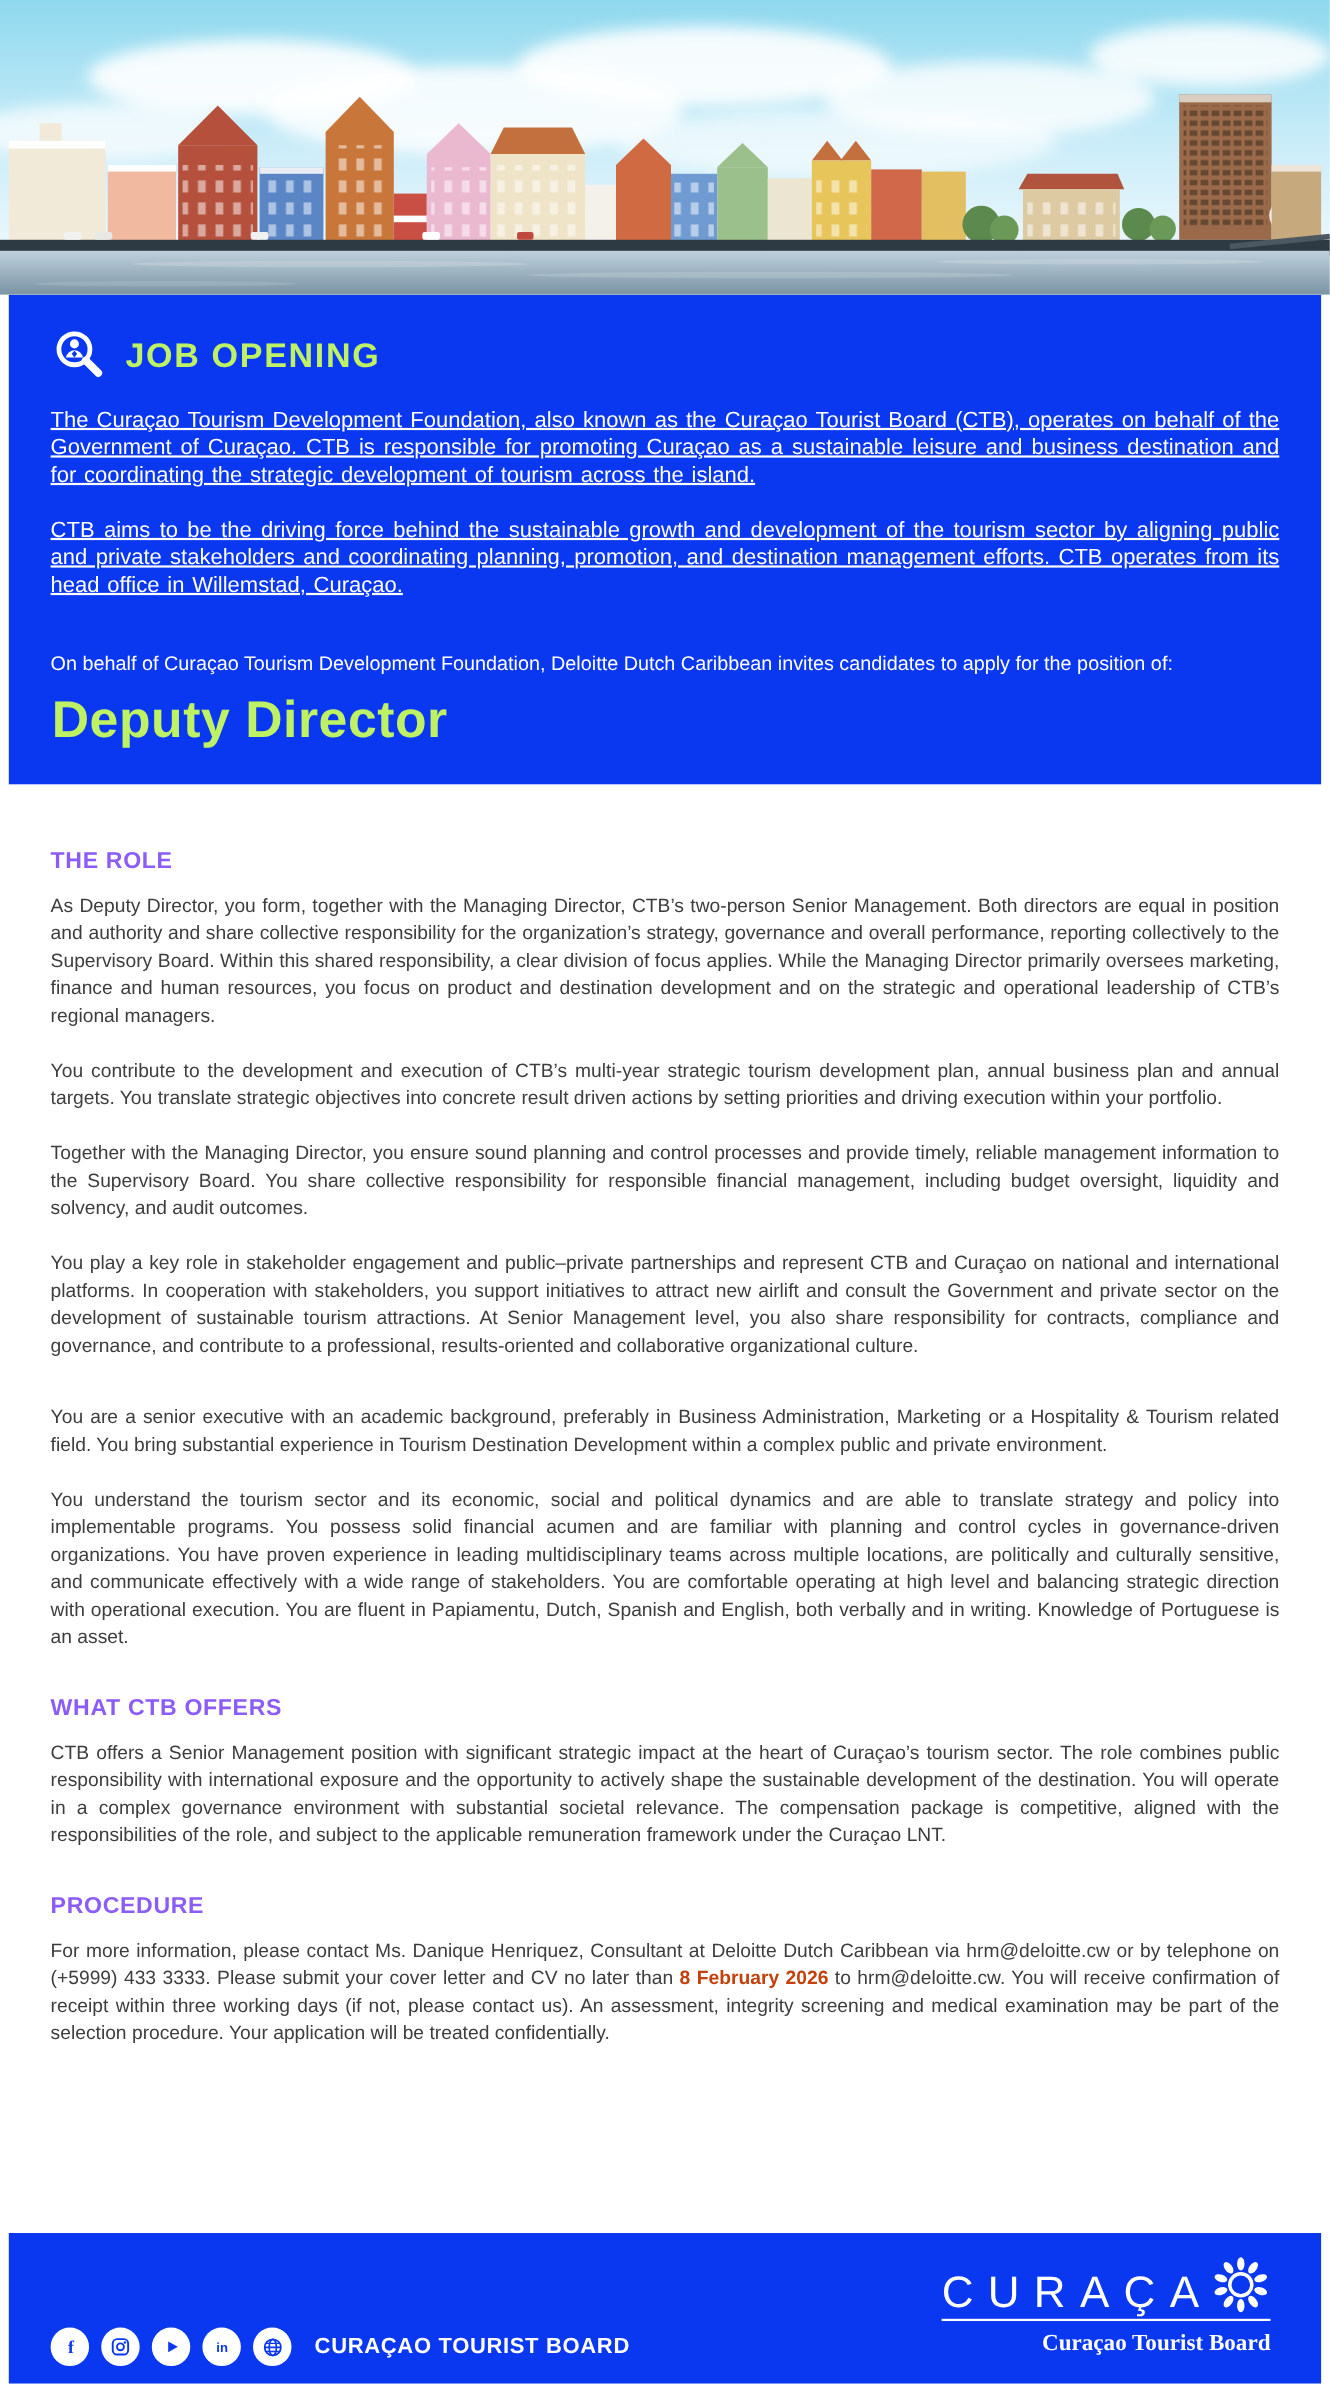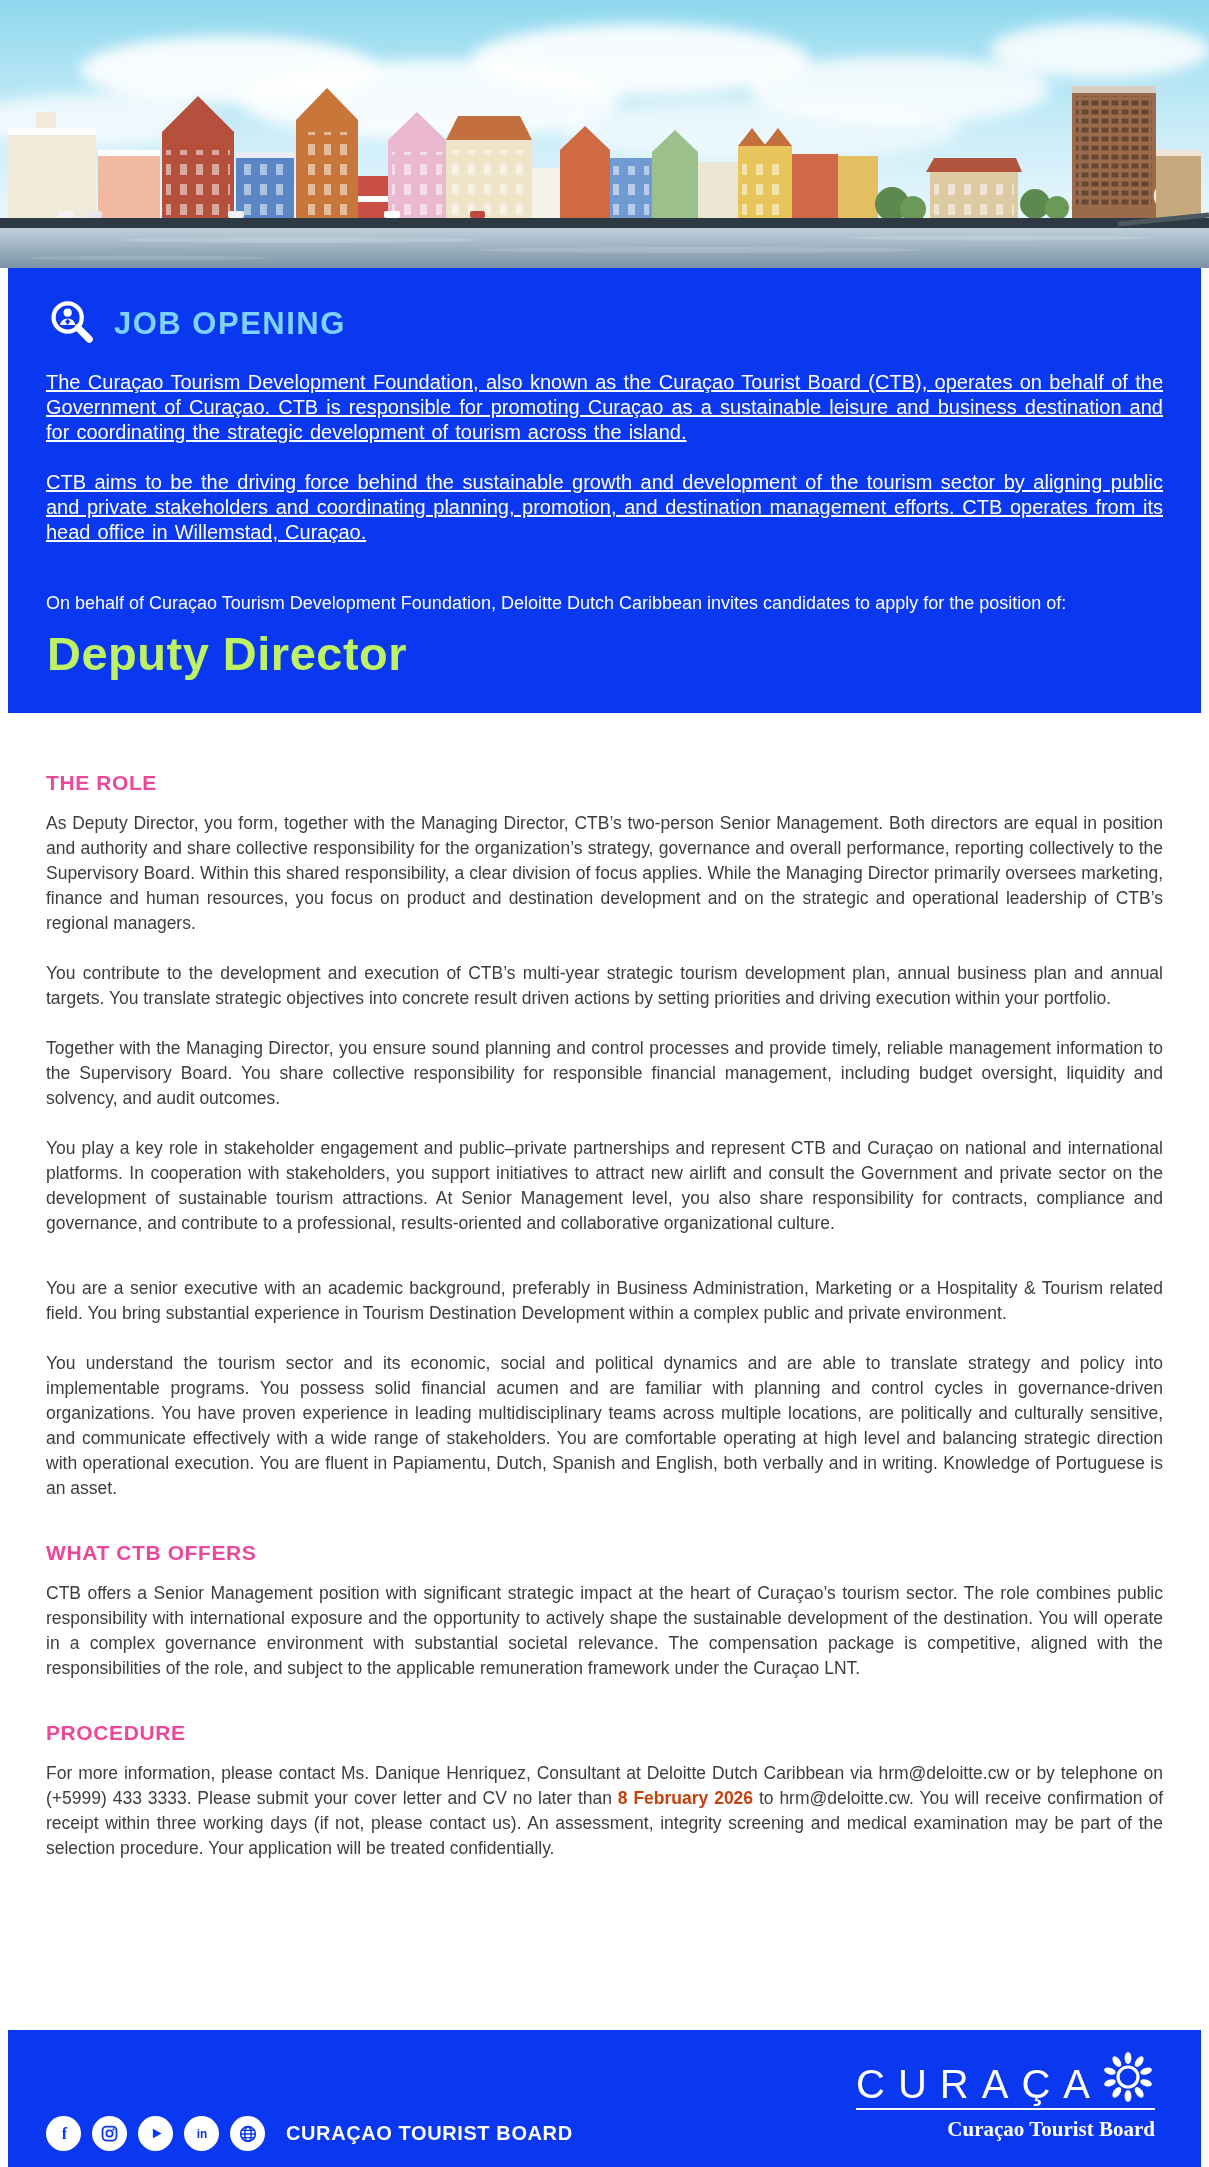--- a/index.html
+++ b/index.html
@@ -7,30 +7,30 @@
   .page{width:1209px;height:2167px;background:#ffffff;}
 
   
   .photo{width:1209px;height:268px;overflow:hidden;}
   .photo svg{display:block;width:1209px;height:268px;}
 
   
   .hero{margin:0 8px;height:445px;box-sizing:border-box;background:#0a37f0;color:#ffffff;
         padding:30px 38px 0 38px;overflow:hidden;}
   .badge-row{display:flex;align-items:center;gap:16px;margin-bottom:20px;}
-  .badge-row h1{margin:0;font-size:31px;font-weight:bold;letter-spacing:1.5px;color:#7dd3fc;}
+  .badge-row h1{margin:0;font-size:31px;font-weight:bold;letter-spacing:1.5px;color:#bef264;}
   .badge-icon{width:52px;height:52px;display:inline-block;}
   .hero p.body{margin:0 0 25px 0;font-size:20px;line-height:25px;text-align:justify;
                font-weight:300;word-spacing:1.5px;text-decoration:underline;}
   .hero p.intro{margin:46px 0 10px 0;font-size:18px;line-height:25px;font-weight:300;}
   .position{margin:1px;font-size:47px;font-weight:bold;letter-spacing:0.5px;color:#bef264;}
 
   
   main{margin:0 8px;height:1317px;box-sizing:border-box;padding:58px 38px 0 38px;overflow:hidden;}
-  main h3{margin:0 0 16px 0;font-size:21px;font-weight:bold;color:#ec4899;letter-spacing:0.6px;}
+  main h3{margin:0 0 16px 0;font-size:21px;font-weight:bold;color:#8b5cf6;letter-spacing:0.6px;}
   main p{margin:0 0 25px 0;font-size:17.5px;line-height:25px;color:#3d3d3d;text-align:justify;}
   main section{margin-bottom:40px;}
   main p b{font-weight:bold;color:#c2410c;}
 
   
   footer{margin:0 8px;height:137px;box-sizing:border-box;background:#0a37f0;
          display:flex;justify-content:space-between;align-items:stretch;
          padding:0 46px 0 38px;}
   .social-group{display:flex;align-items:center;gap:11px;align-self:flex-end;margin-bottom:16px;}
   .social-circle{width:35px;height:35px;border-radius:50%;background:#ffffff;display:flex;

